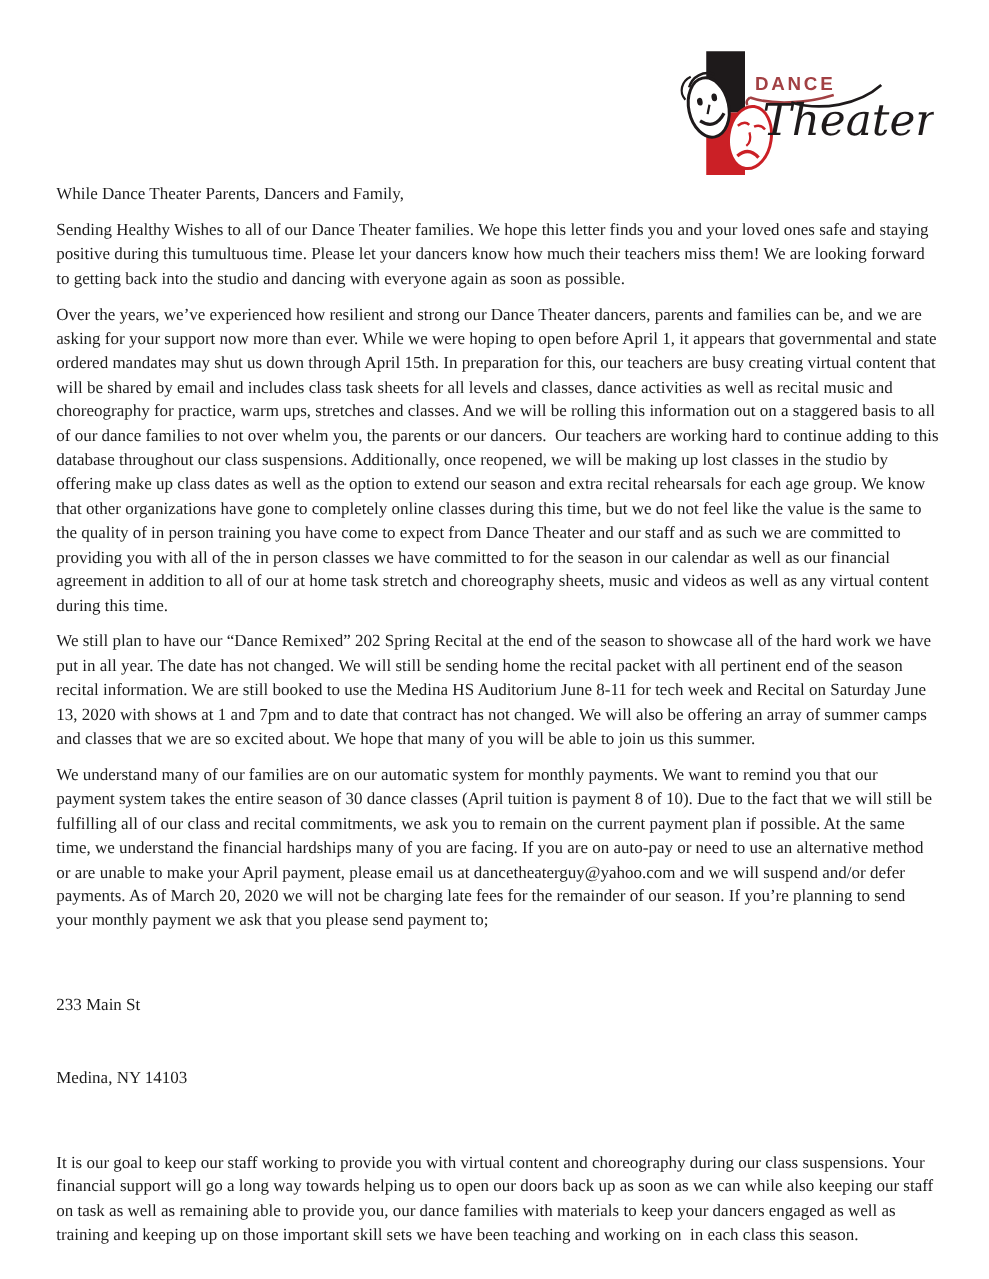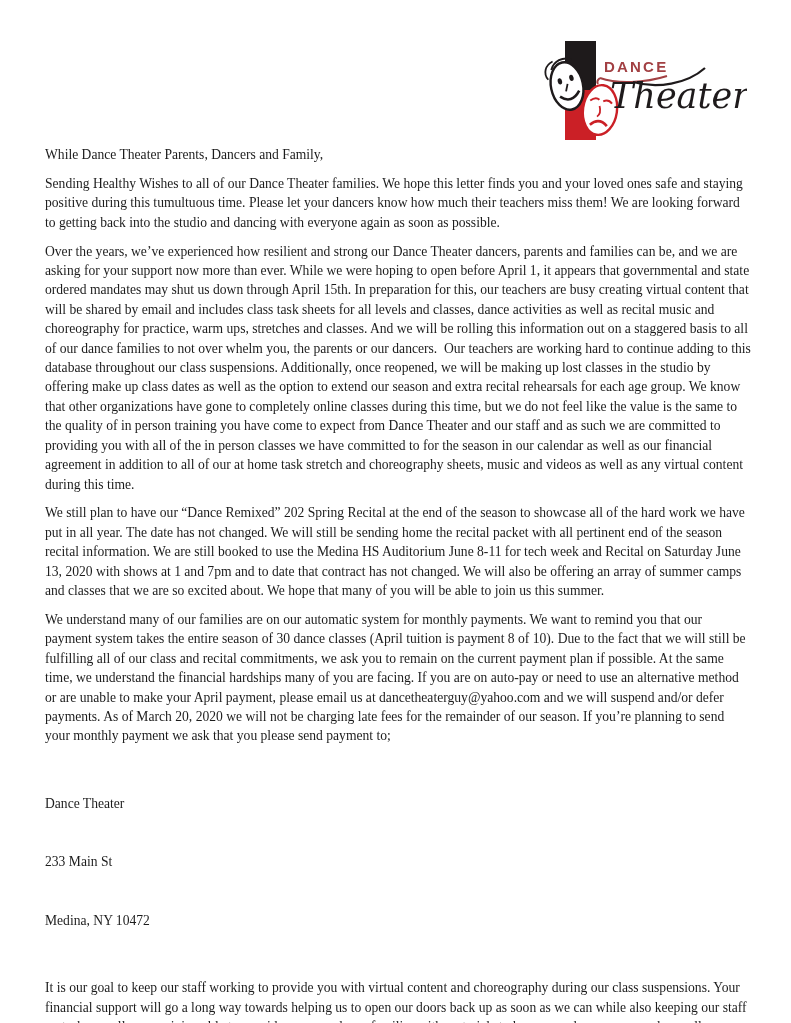--- a/index.html
+++ b/index.html
@@ -81,22 +81,21 @@
 
   <div class="letter">
     <p>While Dance Theater Parents, Dancers and Family,</p>
 
     <p>Sending Healthy Wishes to all of our Dance Theater families. We hope this letter finds you and your loved ones safe and staying positive during this tumultuous time. Please let your dancers know how much their teachers miss them! We are looking forward to getting back into the studio and dancing with everyone again as soon as possible.</p>
     <p>Over the years, we’ve experienced how resilient and strong our Dance Theater dancers, parents and families can be, and we are asking for your support now more than ever. While we were hoping to open before April 1, it appears that governmental and state ordered mandates may shut us down through April 15th. In preparation for this, our teachers are busy creating virtual content that will be shared by email and includes class task sheets for all levels and classes, dance activities as well as recital music and choreography for practice, warm ups, stretches and classes. And we will be rolling this information out on a staggered basis to all of our dance families to not over whelm you, the parents or our dancers.  Our teachers are working hard to continue adding to this database throughout our class suspensions. Additionally, once reopened, we will be making up lost classes in the studio by offering make up class dates as well as the option to extend our season and extra recital rehearsals for each age group. We know that other organizations have gone to completely online classes during this time, but we do not feel like the value is the same to the quality of in person training you have come to expect from Dance Theater and our staff and as such we are committed to providing you with all of the in person classes we have committed to for the season in our calendar as well as our financial agreement in addition to all of our at home task stretch and choreography sheets, music and videos as well as any virtual content during this time.</p>
     <p>We still plan to have our “Dance Remixed” 202 Spring Recital at the end of the season to showcase all of the hard work we have put in all year. The date has not changed. We will still be sending home the recital packet with all pertinent end of the season recital information. We are still booked to use the Medina HS Auditorium June 8-11 for tech week and Recital on Saturday June 13, 2020 with shows at 1 and 7pm and to date that contract has not changed. We will also be offering an array of summer camps and classes that we are so excited about. We hope that many of you will be able to join us this summer.</p>
     <p>We understand many of our families are on our automatic system for monthly payments. We want to remind you that our payment system takes the entire season of 30 dance classes (April tuition is payment 8 of 10). Due to the fact that we will still be fulfilling all of our class and recital commitments, we ask you to remain on the current payment plan if possible. At the same time, we understand the financial hardships many of you are facing. If you are on auto-pay or need to use an alternative method or are unable to make your April payment, please email us at dancetheaterguy@yahoo.com and we will suspend and/or defer payments. As of March 20, 2020 we will not be charging late fees for the remainder of our season. If you’re planning to send your monthly payment we ask that you please send payment to;</p>
 
     <div class="block">
-      <div class="addr-line">Dance Theater</div>
       <div class="addr-line">233 Main St</div>
-      <div class="addr-line">Medina, NY 10472</div>
+      <div class="addr-line">Medina, NY 14103</div>
     </div>
 
     <p>It is our goal to keep our staff working to provide you with virtual content and choreography during our class suspensions. Your financial support will go a long way towards helping us to open our doors back up as soon as we can while also keeping our staff on task as well as remaining able to provide you, our dance families with materials to keep your dancers engaged as well as training and keeping up on those important skill sets we have been teaching and working on  in each class this season.</p>
 
   </div>
 
 </div>
 
 </body></html>

